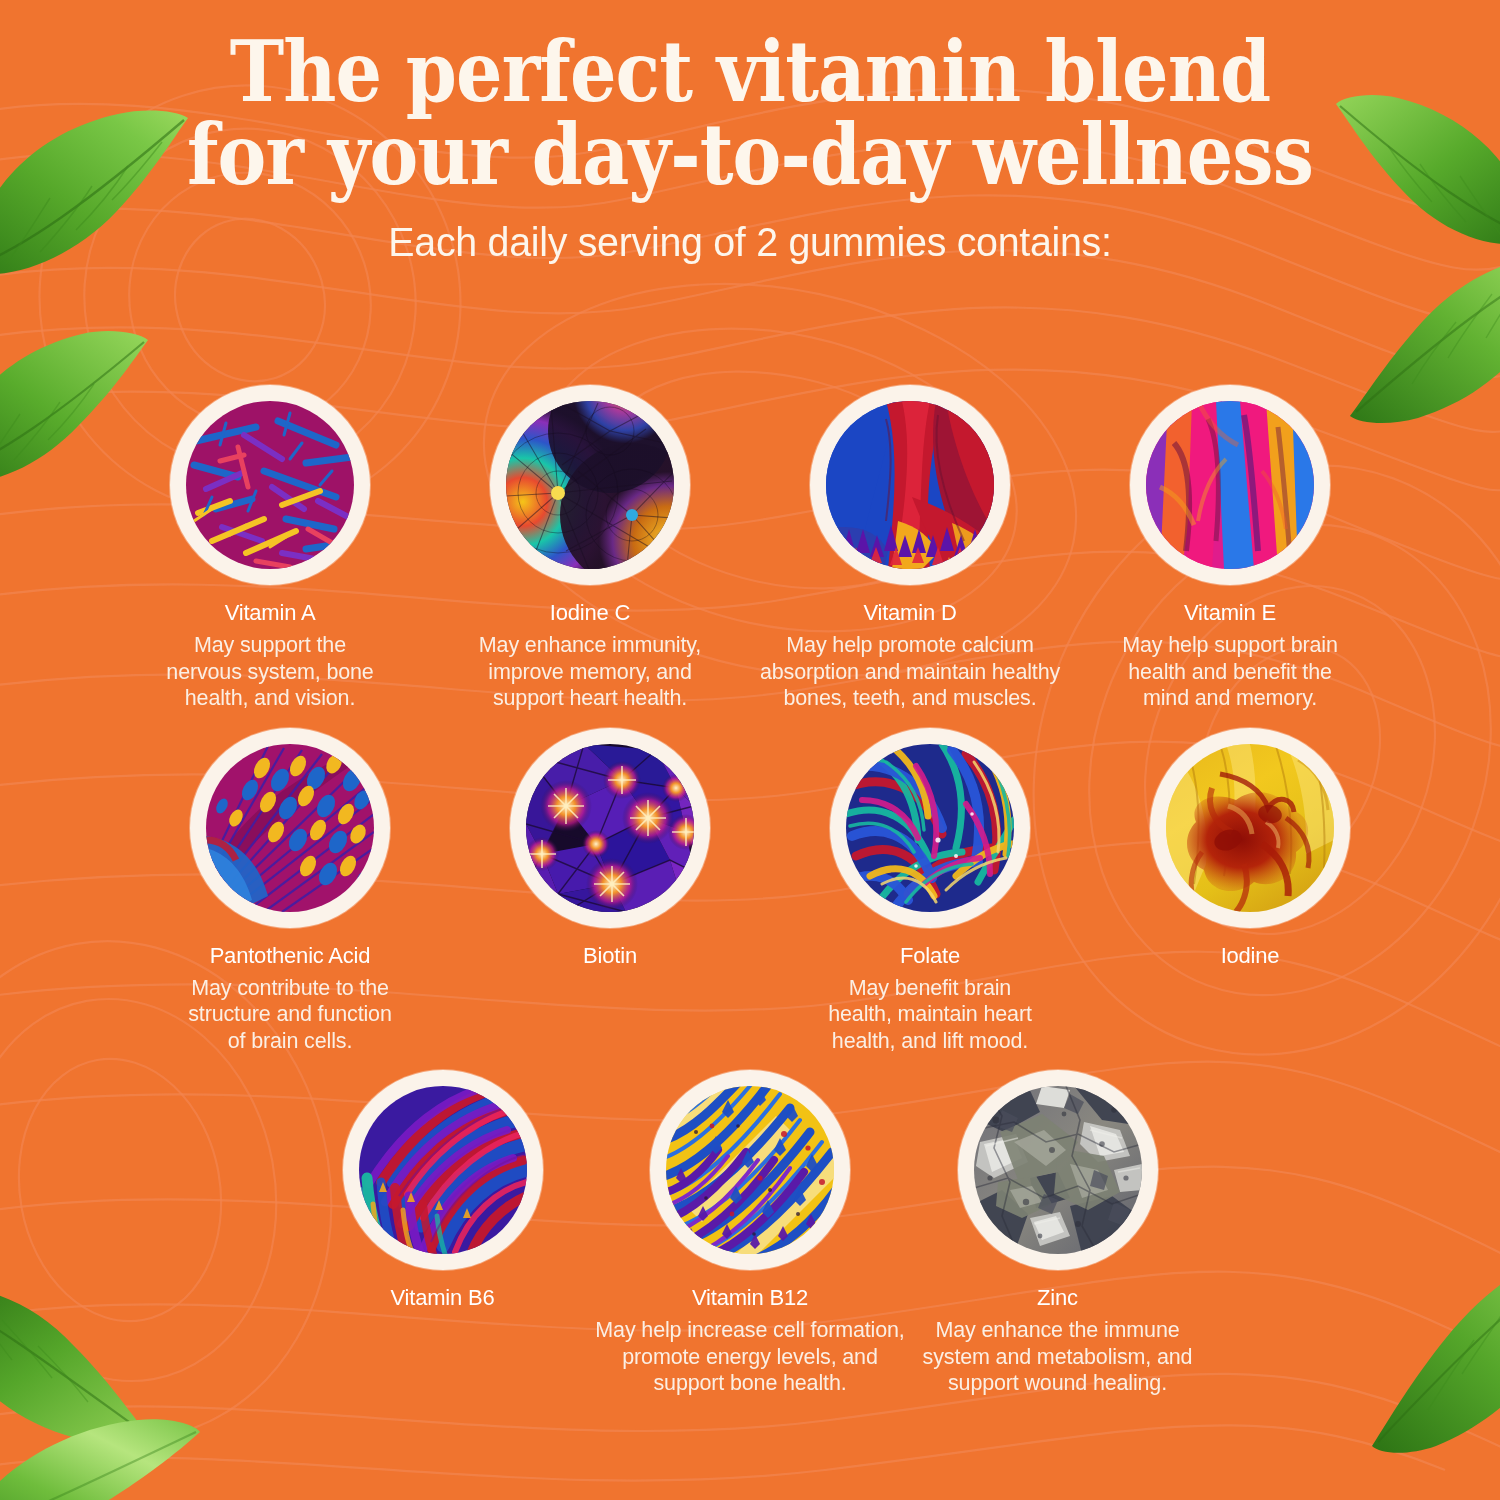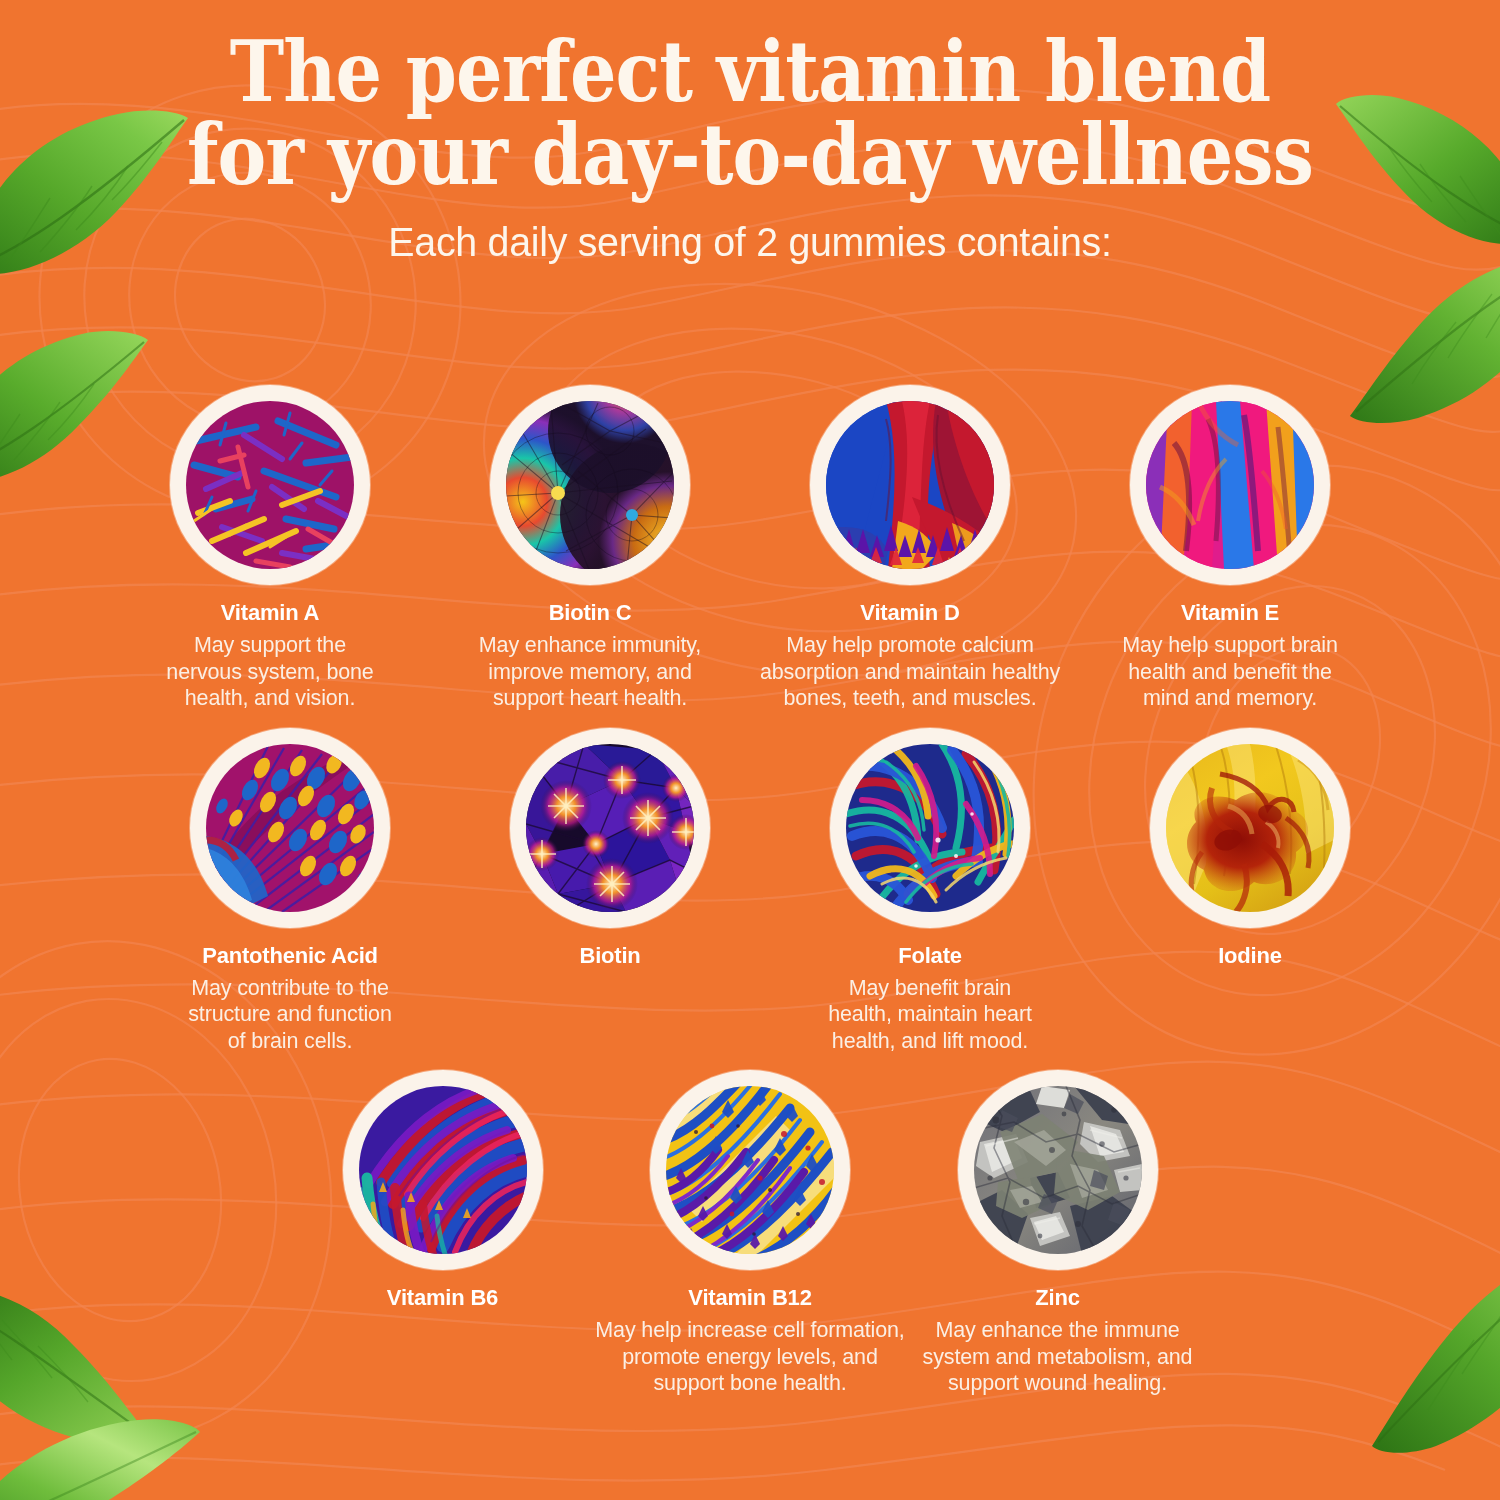--- a/index.html
+++ b/index.html
@@ -91,21 +91,21 @@
     width:168px; height:168px;
     border-radius:50%;
     overflow:hidden;
     position:relative;
   }
   .circle-inner svg { display:block; width:168px; height:168px; }
 
   .item-title {
     margin-top:16px;
     color:#FFFFFF;
-    font-weight:700;
+    font-weight:400;
     font-size:22px;
     letter-spacing:-0.2px;
     text-align:center;
     line-height:1.1;
   }
   .item-desc {
     margin-top:7px;
     color:#FBEFE4;
     font-size:21.5px;
     line-height:1.23;
@@ -410,21 +410,21 @@
                 <circle cx="52" cy="92" r="60"></circle>
                   <circle cx="126" cy="114" r="26"></circle>
                 <circle cx="126" cy="114" r="46"></circle>
                   <circle cx="104" cy="30" r="24"></circle>
               </g>
               <circle cx="52" cy="92" r="7" fill="#F8DC4F"></circle>
               <circle cx="126" cy="114" r="6" fill="#2FA9E0"></circle>
             </svg>
           </div>
         </div>
-        <div class="item-title">Biotin C</div>
+        <div class="item-title">Iodine C</div>
         <div class="item-desc">May enhance immunity,
 improve memory, and
 support heart health.</div>
       </div>
 
       <div class="cell wide">
         <div class="circle-outer">
           <div class="circle-inner">
             <svg viewBox="0 0 168 168">
               <rect width="168" height="168" fill="#1B46C4"></rect>

